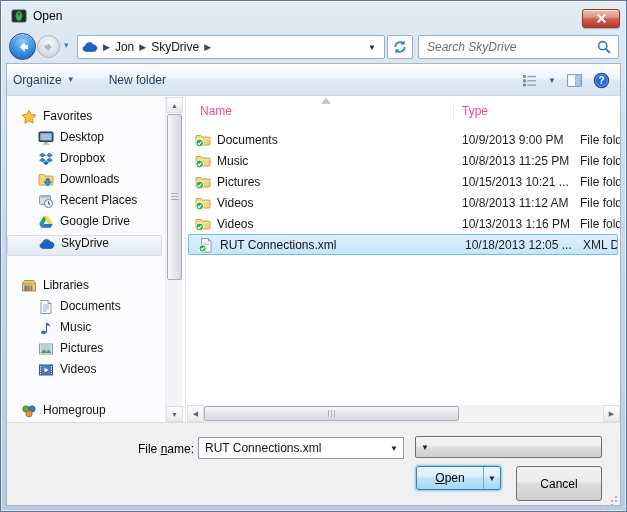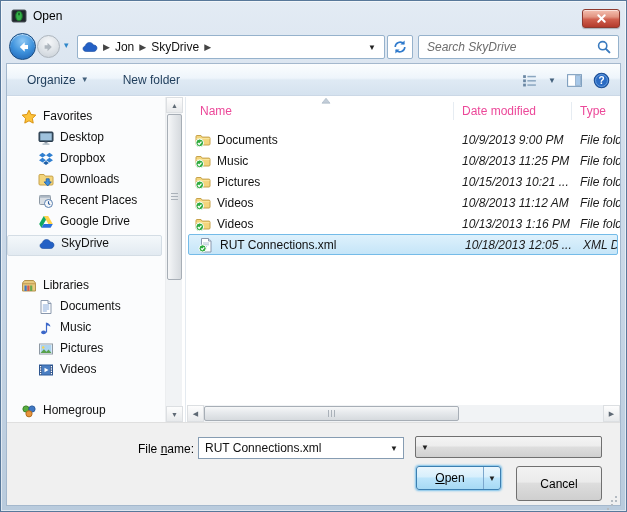--- a/index.html
+++ b/index.html
@@ -35,21 +35,21 @@
   .searchbox{position:absolute;left:417px;top:4px;width:201px;height:24px;background:#fff;border:1px solid #96b2cc;
     border-radius:2px;display:flex;align-items:center;}
   .searchbox input{flex:1;border:0;outline:0;padding:0 4px 0 8px;font:italic 12px "Liberation Sans",sans-serif;color:#333;background:transparent;min-width:0;}
   .searchbox input::placeholder{font-style:italic;color:#6d6d6d;}
   .search-icon{width:16px;height:16px;margin-right:6px;flex:0 0 16px;}
   
   .client{position:absolute;top:62px;left:5px;right:5px;bottom:5px;background:#fff;border:1px solid #a4b8cd;}
   .toolbar{position:absolute;top:0;left:0;right:0;height:32px;display:flex;align-items:center;
     background:linear-gradient(180deg,#fbfdfe 0%,#eef5fb 45%,#dfeaf4 52%,#d5e2ef 100%);border-bottom:1px solid #cbd8e6;color:#1e3c5a;}
   .tb-item{display:flex;align-items:center;gap:5px;cursor:pointer;padding:4px 6px;}
-  .tb-organize{margin-left:14px;text-align:center;}
+  .tb-organize{text-align:center;}
   .tb-newfolder{margin-left:22px;}
   .tb-caret{font-size:8px;color:#44617c;}
   .tb-right{position:absolute;right:10px;top:0;height:32px;display:flex;align-items:center;gap:10px;}
   .tb-ic{width:17px;height:17px;cursor:pointer;display:inline-block;}
   
   .main{position:absolute;top:33px;left:0;right:0;bottom:83px;background:#fff;overflow:hidden;}
   .sidebar{position:absolute;left:0;top:0;width:158px;bottom:0;background:#fbfcfd;padding-top:12px;}
   .side-item{height:21px;display:flex;align-items:flex-start;gap:6px;cursor:pointer;margin-right:3px;white-space:nowrap;}
   .lv0{padding-left:14px;}
   .lv1{padding-left:31px;}
@@ -68,21 +68,21 @@
   
   .list{position:absolute;left:178px;top:0;right:0;bottom:0;border-left:1px solid #e4eaf0;}
   .lheader{position:relative;height:27px;display:grid;grid-template-columns:268px 118px 1fr;align-items:center;color:#ec4899;}
   .hcell{padding-left:8px;height:18px;line-height:18px;border-right:1px solid #e6ecf2;cursor:pointer;white-space:nowrap;overflow:hidden;}
   .hcell.first{padding-left:14px;}
   .hcell.last{border-right:0;}
   .sort-ind{position:absolute;left:132px;top:0px;width:16px;height:8px;}
   .lrows{position:absolute;top:32px;left:0;right:0;}
   .lrow{height:21px;display:grid;grid-template-columns:268px 118px 1fr;align-items:center;cursor:pointer;}
   .lrow .cname{display:flex;align-items:center;gap:6px;padding-left:9px;white-space:nowrap;overflow:hidden;}
-  .lrow .cdate,.lrow .ctype{padding-left:8px;white-space:nowrap;overflow:hidden;color:#1c1c1c;font-style:italic;}
+  .lrow .cdate,.lrow .ctype{padding-left:8px;white-space:nowrap;overflow:hidden;color:#1c1c1c;}
   .lrow.selected{background:linear-gradient(180deg,#def1fc,#c5e5f8);border:1px solid #74bbe8;border-radius:2px;margin:0 2px;}
   
   .hscroll{position:absolute;left:1px;right:0;bottom:0;height:17px;background:#f1f3f5;}
   .hs-btn{position:absolute;top:0;height:17px;width:17px;display:flex;align-items:center;justify-content:center;
     color:#5f6a75;font-size:7px;background:linear-gradient(180deg,#fdfdfd,#e8eaec);border:1px solid #dcdfe2;cursor:pointer;}
   .hs-left{left:0;} .hs-right{right:0;}
   .hs-thumb{position:absolute;left:17px;top:1px;height:15px;width:255px;border:1px solid #a7aeb6;border-radius:2px;cursor:pointer;
     background:linear-gradient(180deg,#f6f7f8 0%,#e6e9ec 45%,#d6dade 100%);}
   .hs-grip{position:absolute;top:3px;bottom:3px;left:50%;margin-left:-4px;width:8px;
     background:repeating-linear-gradient(90deg,#aab1b9 0 1px,transparent 1px 3px);}
@@ -386,21 +386,20 @@
       </div>
 
       <div class="list">
         <div class="lheader">
           <span class="sort-ind">
               <svg viewBox="0 0 16 8">
                 <path d="M8 1.2l4 5H4z" fill="#c3cdd8" stroke="#9fb0c0" stroke-width=".6"></path>
               </svg>
             </span>
           <div class="hcell first">Name</div>
-          <div class="hcell">Date modified</div>
           <div class="hcell last">Type</div>
         </div>
         <div class="lrows">
           <div class="lrow">
             <div class="cname">
                 <span class="ic16">
                   <svg viewBox="0 0 16 16">
                     <path d="M1 4.5c0-.6.4-1 1-1h4l1.2 1.6H14c.6 0 1 .4 1 1V12c0 .6-.4 1-1 1H2c-.6 0-1-.4-1-1z" fill="#f3d57c" stroke="#c7a24a"></path>
                     <path d="M1.4 6.2h13.2v.9H1.4z" fill="#fbeaa9" opacity=".85"></path>
                     <circle cx="4.7" cy="10.9" r="3.9" fill="#2fab3f" stroke="#fff"></circle>

